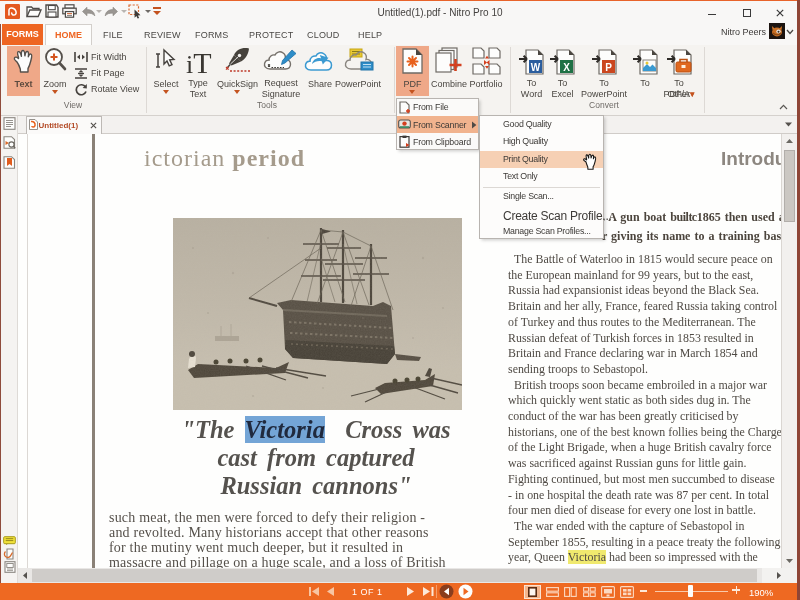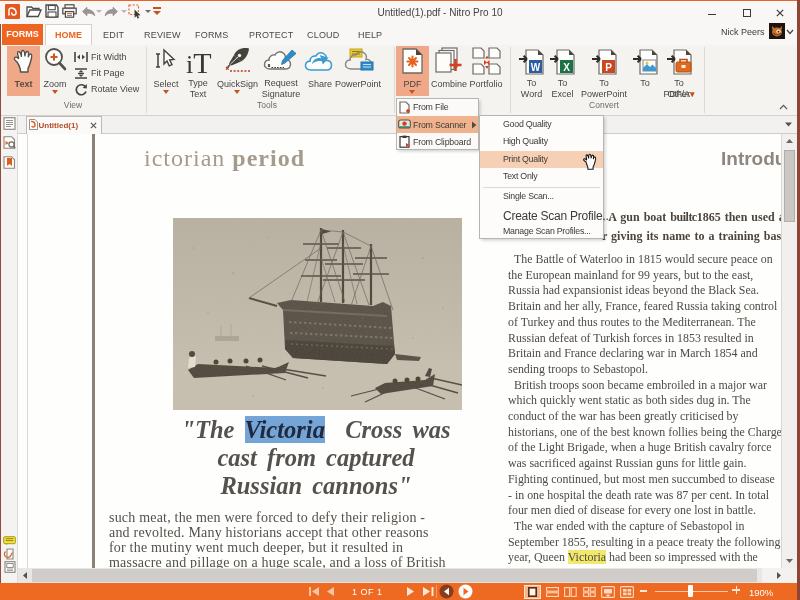--- a/index.html
+++ b/index.html
@@ -67,28 +67,28 @@
 <div class="abs" style="left:708px;top:14px;width:8px;height:1.4px;background:#3a3a3a"></div>
 <div class="abs" style="left:743px;top:9px;width:8px;height:7.5px;border:1.2px solid #3a3a3a"></div>
 <svg class="abs" style="left:776px;top:9px" width="8" height="8" viewBox="0 0 8 8">
       <path d="M0.8 0.8 L7.2 7.2 M7.2 0.8 L0.8 7.2" stroke="#3a3a3a" stroke-width="1.2"></path>
     </svg>
 
 <div class="abs" style="left:1px;top:24px;width:796px;height:21px;background:#f8f7f6"></div>
 <div class="abs" style="left:2px;top:24px;width:41px;height:21px;background:#ee6522;color:#fff;font-size:9px;font-weight:bold;text-align:center;line-height:21px">FORMS</div>
 <div class="abs" style="left:45px;top:24px;width:47px;height:21px;background:#fdfdfc;border:1px solid #d3cfcb;border-bottom:none;color:#ee6522;font-size:9px;font-weight:bold;text-align:center;line-height:21px">HOME</div>
 <div class="abs" style="left:95px;top:24px;width:560px;height:21px;font-size:9px;color:#4a4845;letter-spacing:0.2px">
-<span class="abs" style="left:8px;top:6px">EDIT</span>
+<span class="abs" style="left:8px;top:6px">FILE</span>
 <span class="abs" style="left:49px;top:6px">REVIEW</span>
 <span class="abs" style="left:100px;top:6px">FORMS</span>
 <span class="abs" style="left:154px;top:6px">PROTECT</span>
 <span class="abs" style="left:212px;top:6px">CLOUD</span>
 <span class="abs" style="left:263px;top:6px">HELP</span>
 </div>
-<div class="abs" style="left:721px;top:27px;font-size:9px;color:#3c3a38">Nick Peers</div>
+<div class="abs" style="left:721px;top:27px;font-size:9px;color:#3c3a38">Nitro Peers</div>
 <svg class="abs" style="left:769px;top:23px" width="16" height="16" viewBox="0 0 16 16">
 <rect width="16" height="16" fill="#1c1410"></rect>
 <path d="M3 3 L6 6 L3.5 7 Z" fill="#d97a28"></path>
       <path d="M13 3 L10 6 L12.5 7 Z" fill="#d97a28"></path>
 <ellipse cx="8" cy="9" rx="5" ry="4.4" fill="#c96f24"></ellipse>
 <ellipse cx="9.5" cy="8.5" rx="2.2" ry="2" fill="#e9e4df"></ellipse>
 <circle cx="9.5" cy="8.7" r="1" fill="#3a2a1a"></circle>
 <path d="M4 10 Q8 13.5 12 10" stroke="#8a4a16" stroke-width="1.2" fill="none"></path>
 </svg>
 <svg class="abs" style="left:786px;top:29px" width="8" height="6" viewBox="0 0 8 6">

